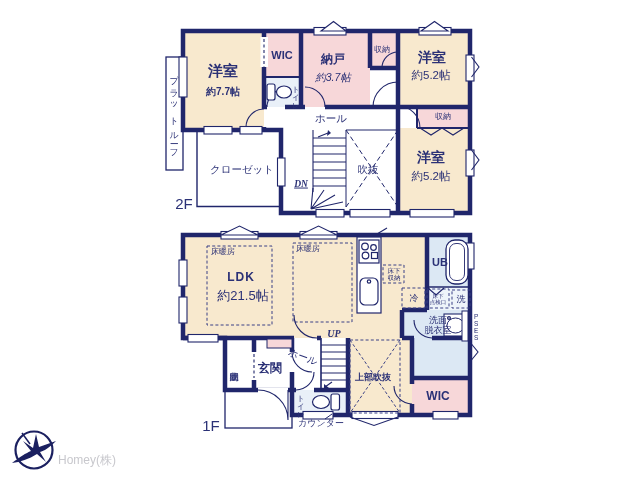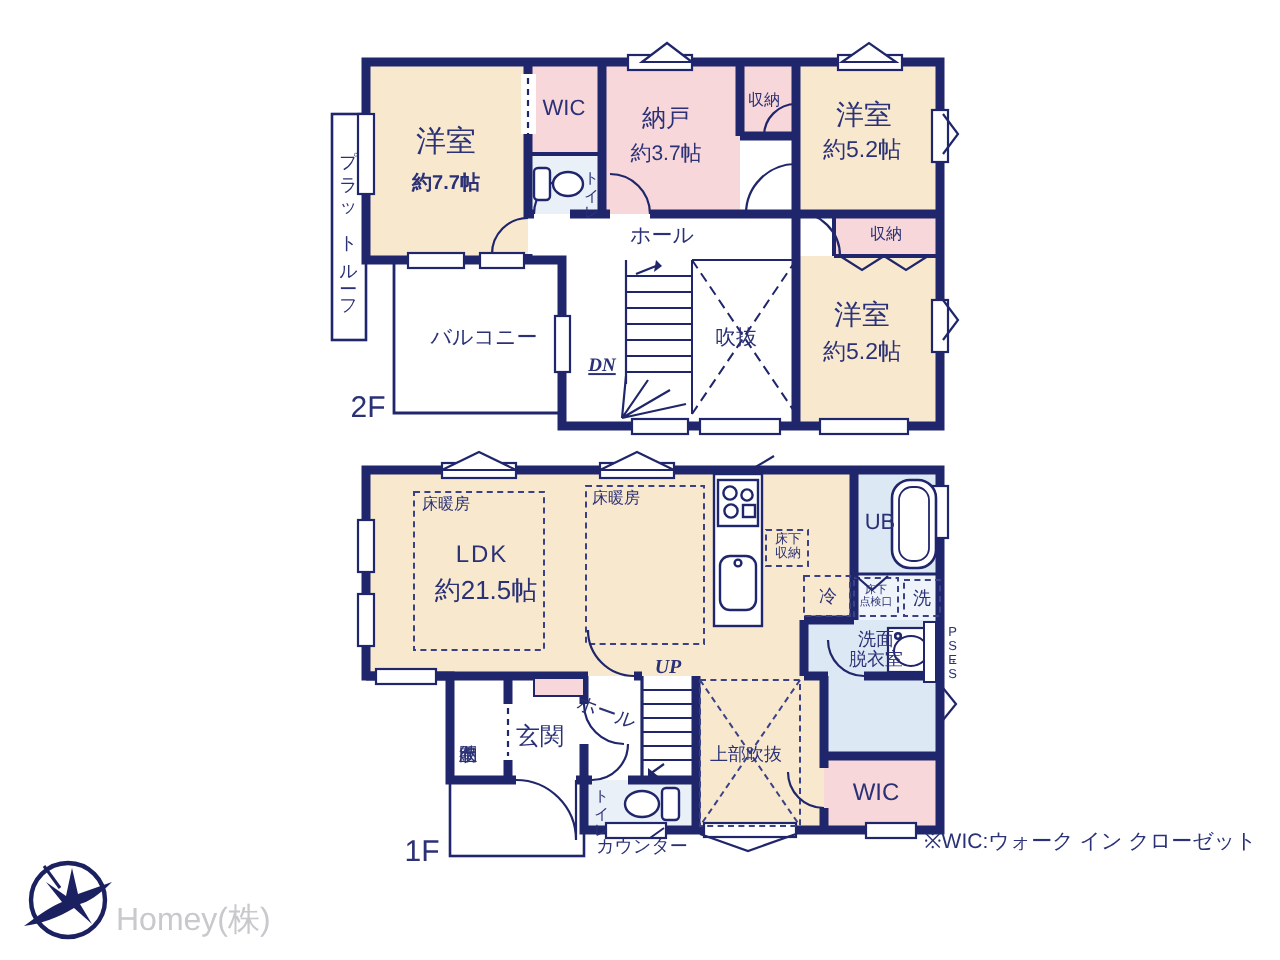--- a/index.html
+++ b/index.html
@@ -1,21 +1,21 @@
 <!DOCTYPE html>
 <html><head>
 <meta charset="utf-8">
 <style>
   html,body{margin:0;padding:0;background:#fff;}
   #plan{position:relative;width:640px;height:480px;background:#fff;overflow:hidden;
         font-family:"Liberation Sans",sans-serif;color:#2b3176;}
   #plan svg{position:absolute;left:0;top:0;}
   .lbl{position:absolute;transform:translate(-50%,-50%);white-space:nowrap;text-align:center;
        line-height:1.15;color:#2b3176;}
-  .b{font-weight:400;}
+  .b{font-weight:700;}
   .v{writing-mode:vertical-rl;text-orientation:upright;}
   .it{font-family:"Liberation Serif",serif;font-style:italic;font-weight:700;}
   .ln{display:block;}
   .rot{transform:translate(-50%,-50%) rotate(20deg);}
   .la{transform:translate(0,-50%);} 
   .gray{color:#c8c8cd;}
 </style>
 </head>
 <body>
 
@@ -214,29 +214,29 @@
   </g>
 </svg>
 
 <div class="lbl" style="left:184px;top:204px;font-size:15px;">2F</div>
 <div class="lbl v" style="left:174px;top:113px;font-size:9px;letter-spacing:4px;">プラットルーフ</div>
 <div class="lbl b" style="left:223px;top:71px;font-size:15px;">洋室</div>
 <div class="lbl" style="left:223px;top:92px;font-size:10px;font-weight:bold;">約7.7帖</div>
 <div class="lbl b" style="left:282px;top:55px;font-size:11px;">WIC</div>
 <div class="lbl v" style="left:295px;top:93px;font-size:7.5px;">トイレ</div>
 <div class="lbl b" style="left:333px;top:60px;font-size:12px;text-align:right;">納戸</div>
-<div class="lbl" style="left:333px;top:77px;font-size:10.5px;">約3.7帖</div>
+<div class="lbl" style="left:333px;top:77px;font-size:10.5px;font-style:italic;">約3.7帖</div>
 <div class="lbl" style="left:382px;top:50px;font-size:8px;">収納</div>
 <div class="lbl b" style="left:432px;top:57px;font-size:14px;">洋室</div>
 <div class="lbl" style="left:431px;top:76px;font-size:11.5px;">約5.2帖</div>
 <div class="lbl" style="left:331px;top:118px;font-size:10.5px;">ホール</div>
 <div class="lbl" style="left:443px;top:117px;font-size:8px;">収納</div>
 <div class="lbl b" style="left:431px;top:157px;font-size:14px;">洋室</div>
 <div class="lbl" style="left:431px;top:177px;font-size:11.5px;">約5.2帖</div>
-<div class="lbl" style="left:242px;top:169px;font-size:10.5px;">バルコニー</div>
+<div class="lbl" style="left:242px;top:169px;font-size:10.5px;">クローゼット</div>
 <div class="lbl" style="left:368px;top:169px;font-size:10.5px;">吹抜</div>
 <div class="lbl it" style="left:301px;top:184px;font-size:9.5px;text-decoration:underline;">DN</div>
 
 <div class="lbl" style="left:211px;top:426px;font-size:15px;">1F</div>
 <div class="lbl" style="left:223px;top:252px;font-size:8px;">床暖房</div>
 <div class="lbl" style="left:308px;top:249px;font-size:8px;">床暖房</div>
 <div class="lbl b" style="left:241px;top:278px;font-size:12px;letter-spacing:1px;">LDK</div>
 <div class="lbl" style="left:243px;top:296px;font-size:13px;">約21.5帖</div>
 <div class="lbl" style="left:394px;top:274px;font-size:6.5px;">
   <span class="ln">床下</span>
@@ -251,21 +251,20 @@
 </div>
 <div class="lbl" style="left:438px;top:325px;font-size:9px;">
   <span class="ln">洗面</span>
   <span class="ln">脱衣室</span>
 </div>
 <div class="lbl v" style="left:476px;top:327px;font-size:6.5px;">PS・ES</div>
 <div class="lbl v" style="left:234px;top:365px;font-size:9px;">土間収納</div>
 <div class="lbl b" style="left:270px;top:369px;font-size:12px;">玄関</div>
 <div class="lbl rot" style="left:303px;top:357px;font-size:10px;">ホール</div>
 <div class="lbl it" style="left:334px;top:334px;font-size:10px;text-align:center;">UP</div>
-<div class="lbl" style="left:373px;top:377px;font-size:9px;">上部吹抜</div>
+<div class="lbl" style="left:373px;top:377px;font-size:9px;font-weight:bold;">上部吹抜</div>
 <div class="lbl v" style="left:300px;top:402px;font-size:7.5px;">トイレ</div>
 <div class="lbl" style="left:321px;top:423px;font-size:9px;">カウンター</div>
 <div class="lbl b" style="left:438px;top:397px;font-size:12px;">WIC</div>
 
-<div class="lbl la b" style="left:462px;top:421px;font-size:10.5px;transform:translate(0,-50%);">※WIC:ウォーク イン クローゼット</div>
-<div class="lbl la gray" style="left:58px;top:461px;font-size:16px;transform:translate(0,-50%);">Homey(株)</div>
+<div class="lbl la gray" style="left:58px;top:461px;font-size:12px;transform:translate(0,-50%);">Homey(株)</div>
 
 </div>
 
 </body></html>

